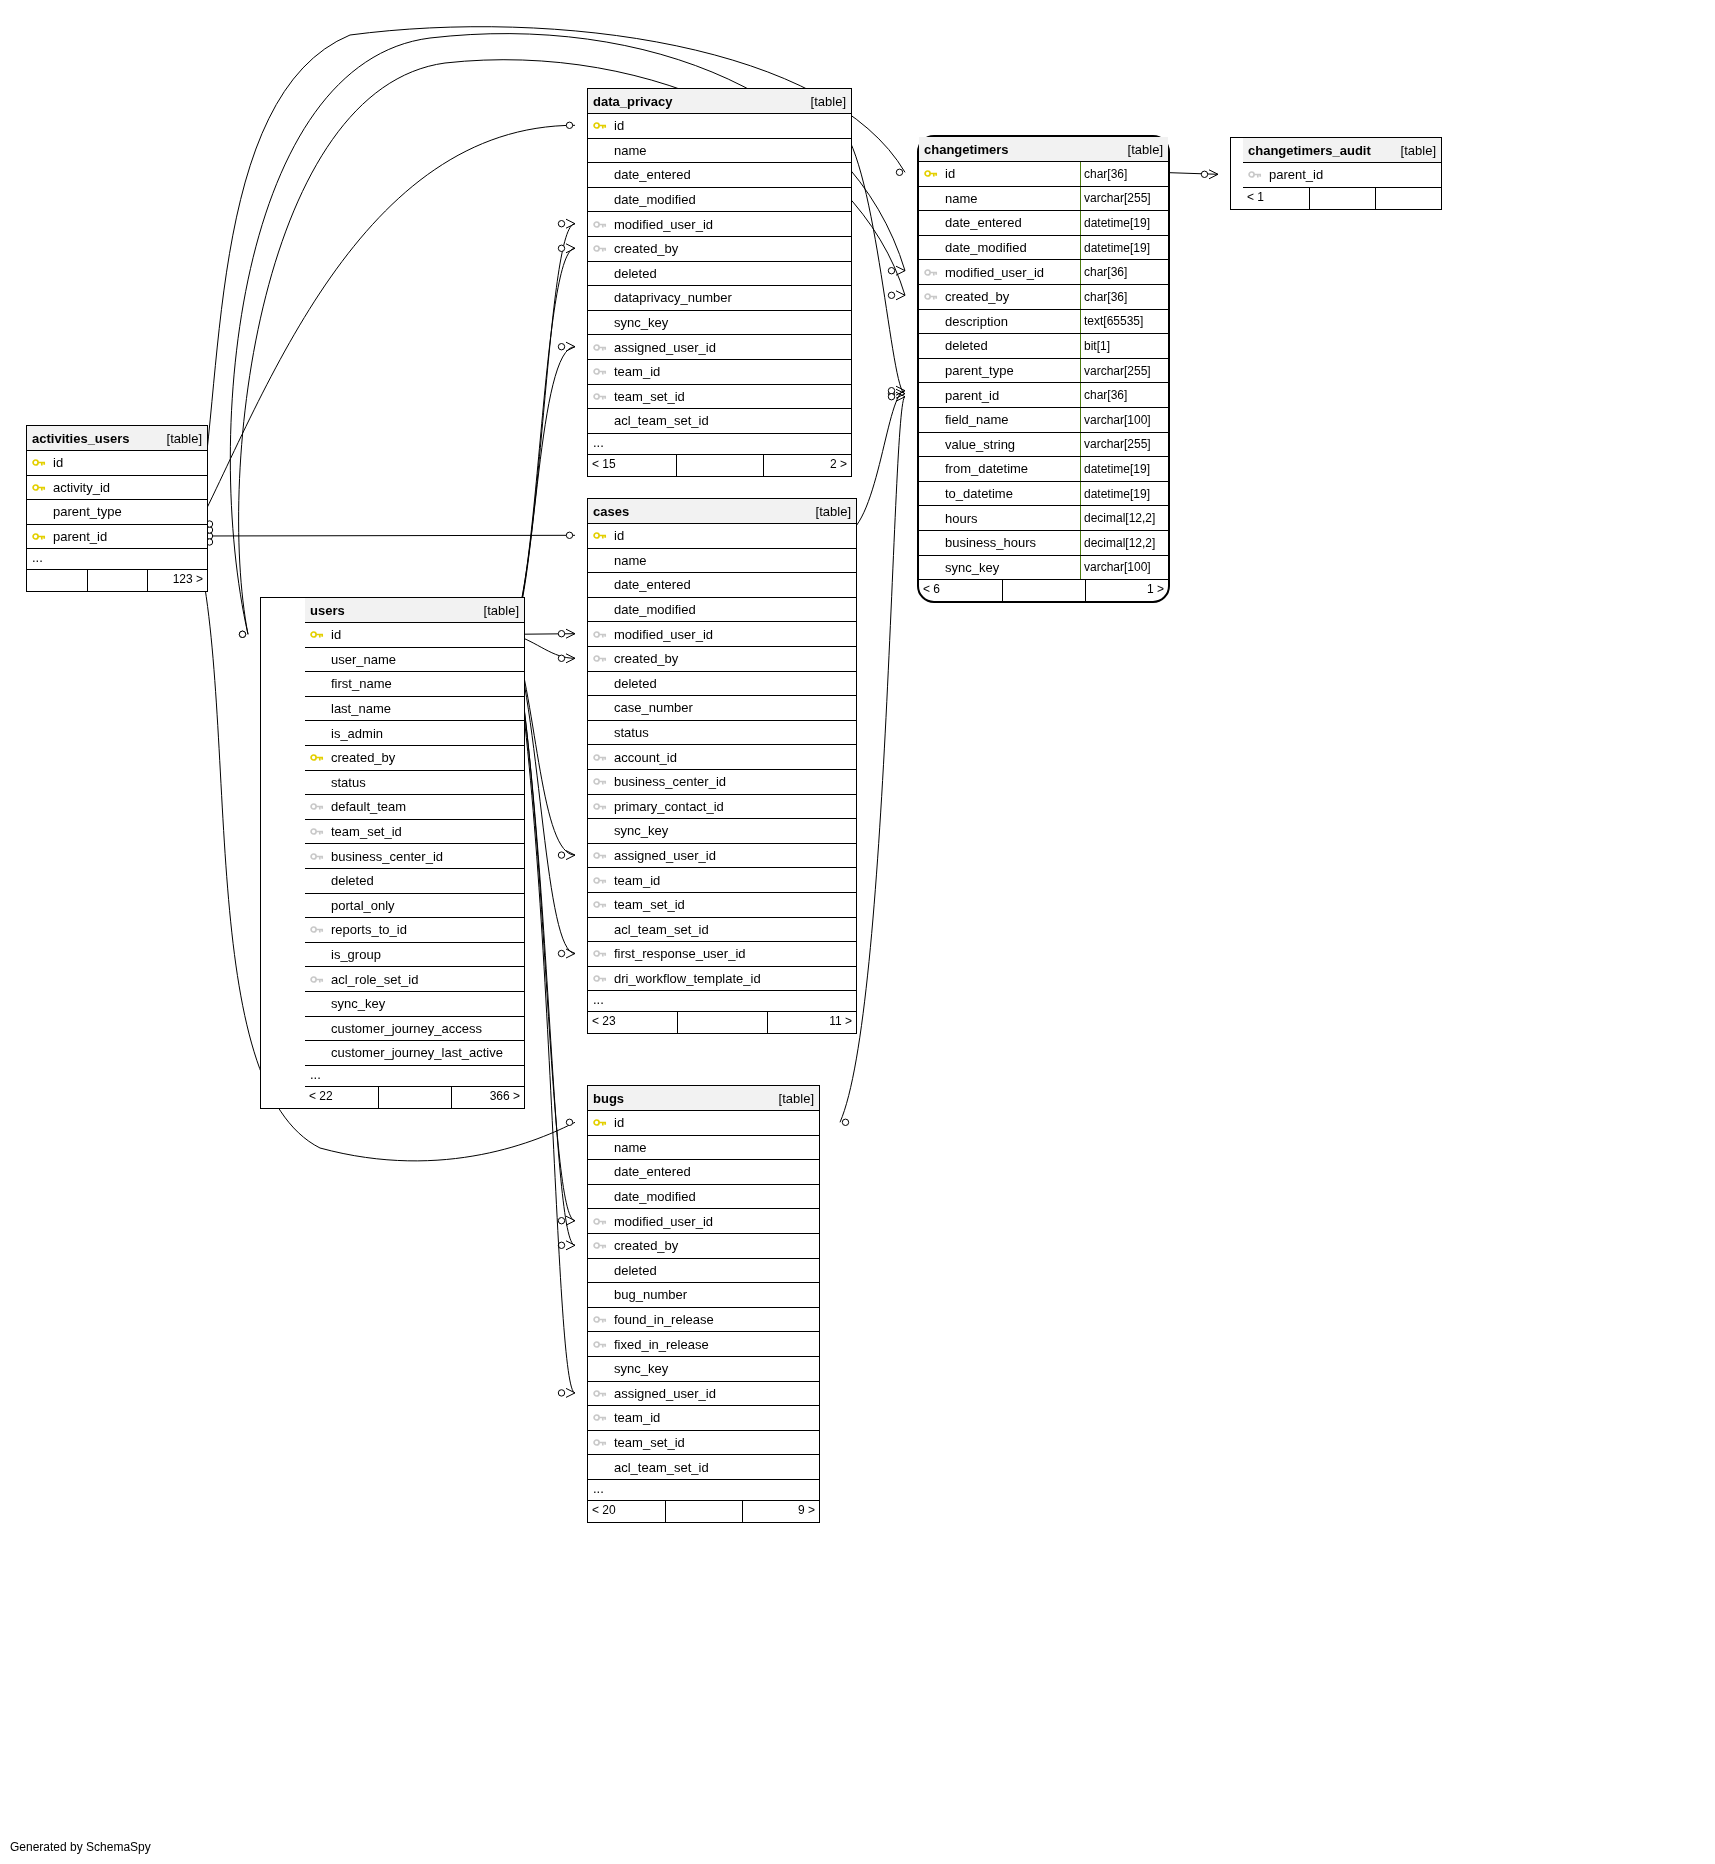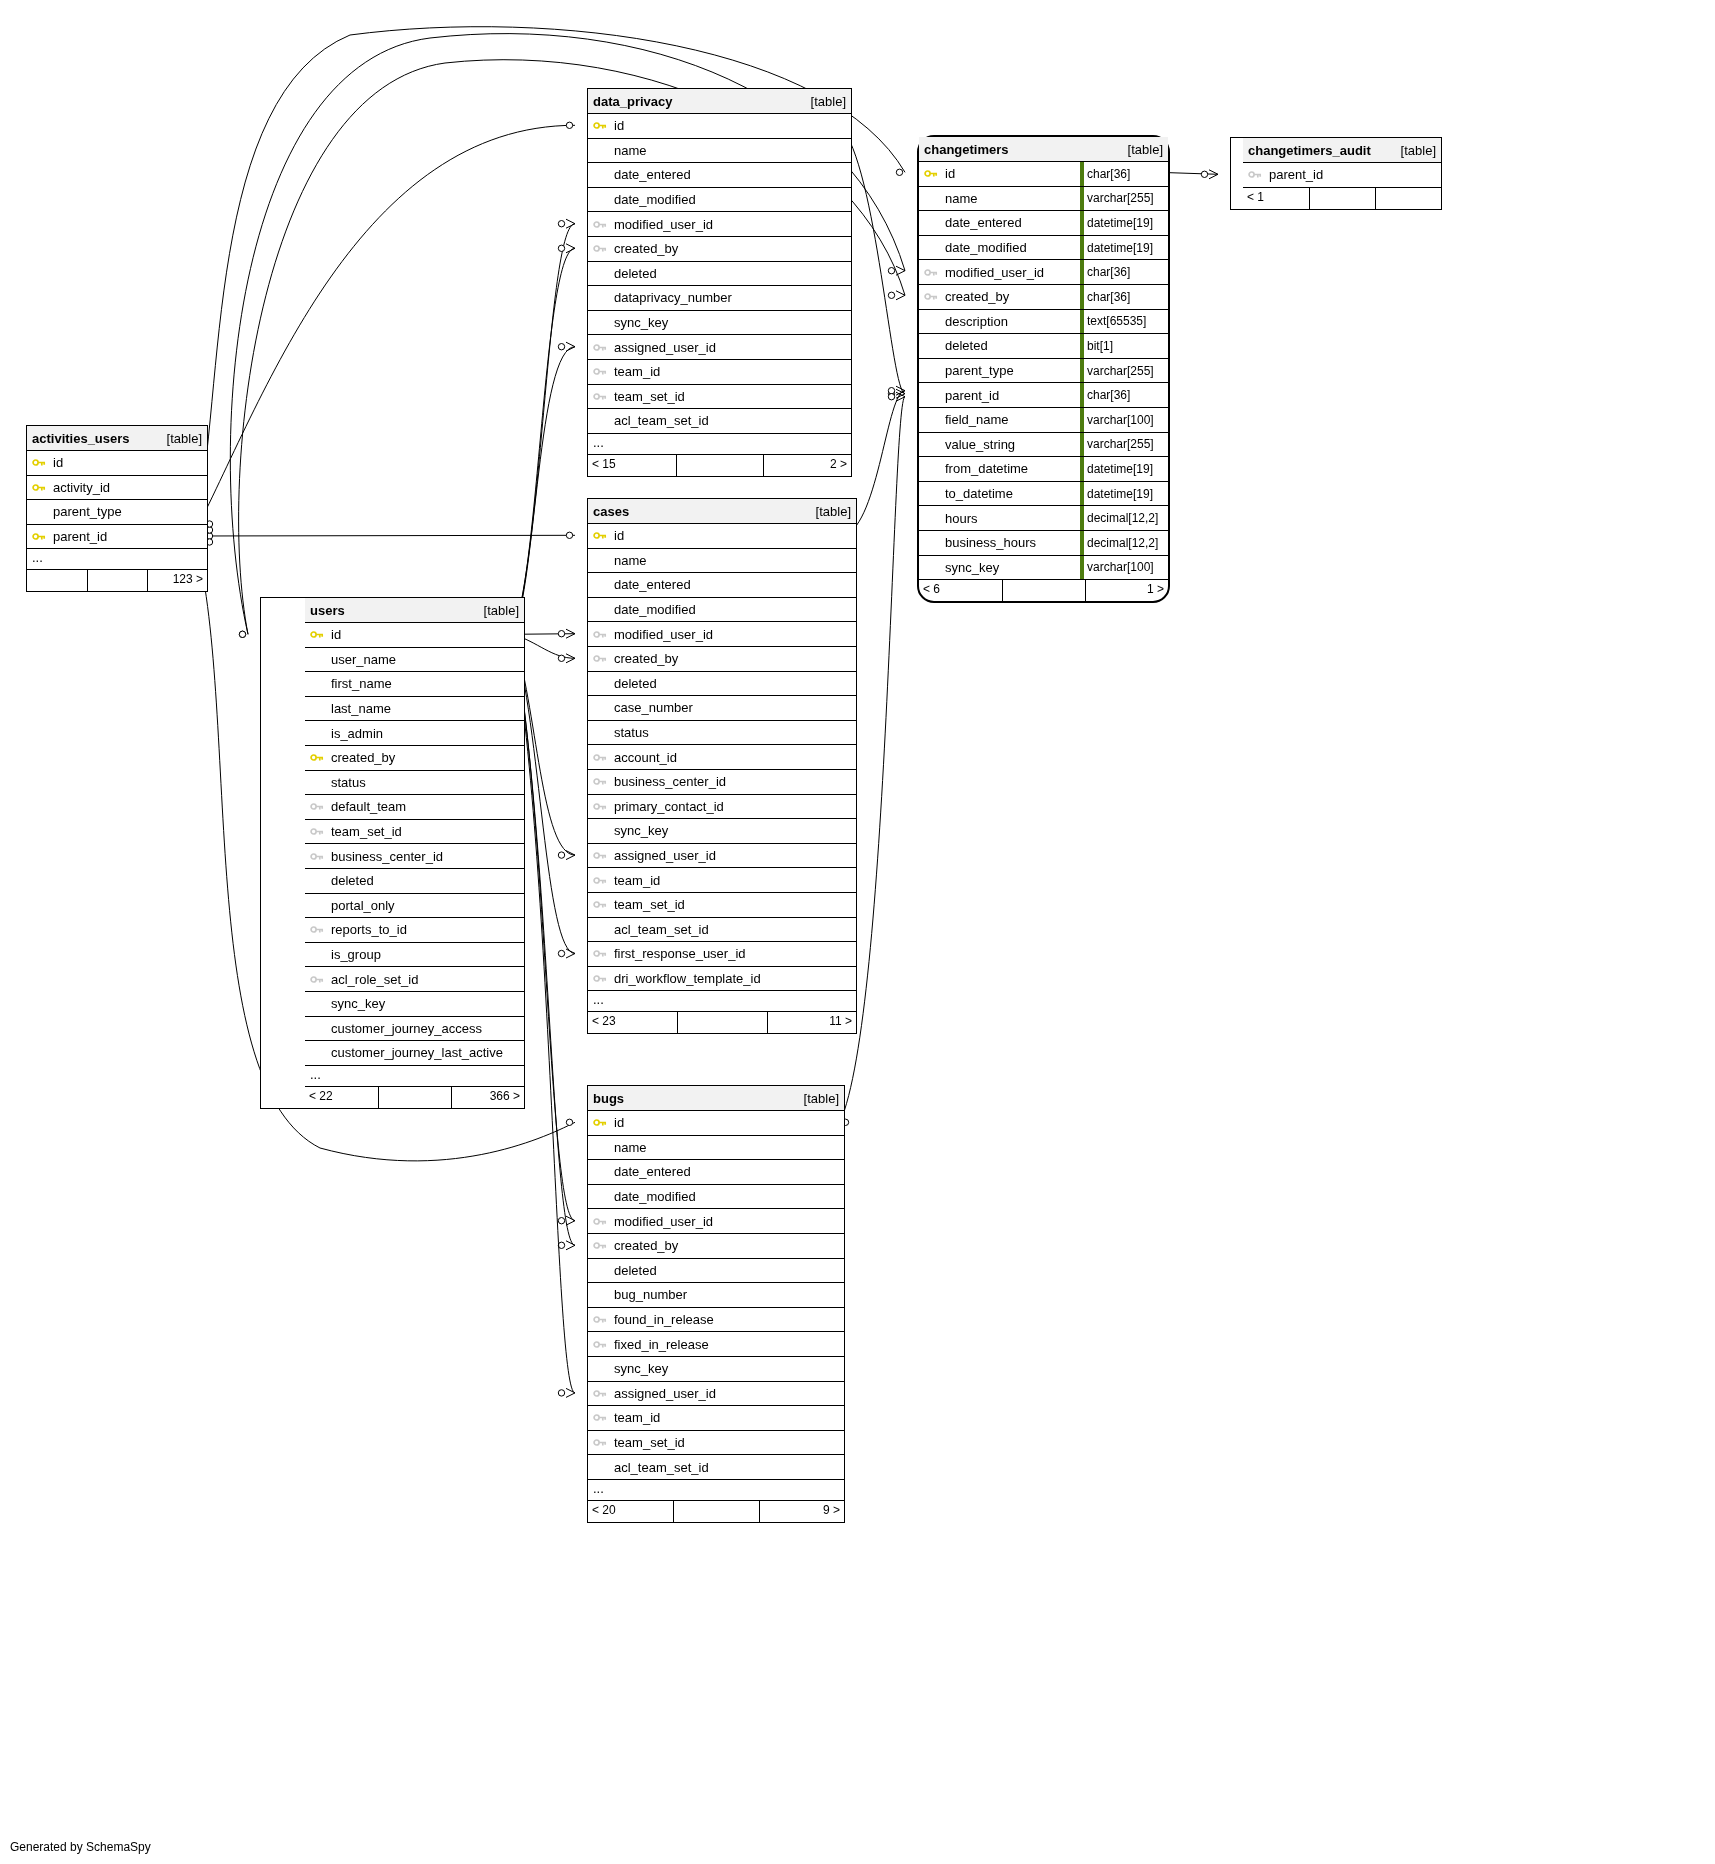--- a/index.html
+++ b/index.html
@@ -13,21 +13,21 @@
 
   .tbl { position:absolute; background:#fff; border:1px solid #000; font-size:13px;margin-left:12px; }
   .tbl.em { border-width:2px;border-radius:17px; }
   .th { display:flex; justify-content:space-between; align-items:center; height:25px;
         background:#f2f2f2; border-bottom:1px solid #000; padding:0 5px; }
   .tn { font-weight:bold; font-size:13px; }
   .tt { font-size:13px; }
   .tr { display:flex; align-items:stretch; height:24.6px; border-bottom:1px solid #000; }
   .kc { flex:0 0 24px; display:flex; align-items:center; justify-content:center; }
   .cn { flex:1 1 auto; display:flex; align-items:center; padding-left:2px; white-space:nowrap; overflow:hidden; }
-  .ct { flex:0 0 88px; border-left:4px solid #4d7c0f; display:flex; align-items:center;
+  .ct { flex:0 0 88px; border-left:1px solid #4d7c0f; display:flex; align-items:center;
         padding-left:3px; font-size:12px; white-space:nowrap; }
   .te { height:21px; border-bottom:1px solid #000; padding-left:5px; font-size:13px; line-height:18px; }
   .tf { display:flex; height:21px; font-size:12px; }
   .tf span { flex:1 1 33.3%; padding:2px 4px; }
   .fm, .fr { border-left:1px solid #000; }
   .fl { text-align:left; }
   .fr { text-align:right; }
   .note { position:absolute; left:10px; top:1840px; font-size:12px;text-align:center; }
 </style>
 </head>
@@ -549,21 +549,21 @@
         </span>
         <span class="cn">dri_workflow_template_id</span>
       </div>
       <div class="te">...</div>
       <div class="tf">
         <span class="fl">&lt; 23</span>
         <span class="fm"></span>
         <span class="fr">11 &gt;</span>
       </div>
     </div>
-    <div class="tbl" style="left: 575px; top: 1085px; width: 258px;">
+    <div class="tbl" style="left: 575px; top: 1085px; width: 233px;">
       <div class="th">
         <span class="tn">bugs</span>
         <span class="tt">[table]</span>
       </div>
       <div class="tr">
         <span class="kc">
           <svg width="14" height="13" viewBox="0 0 14 13">
             <circle cx="3.6" cy="6.5" r="2.5" fill="none" stroke="#e3cf00" stroke-width="1.7"></circle>
             <path d="M6.1 6.5 H13 M9.8 6.5 V9.6 M12.2 6.5 V8.7" fill="none" stroke="#e3cf00" stroke-width="1.7"></path>
           </svg>

